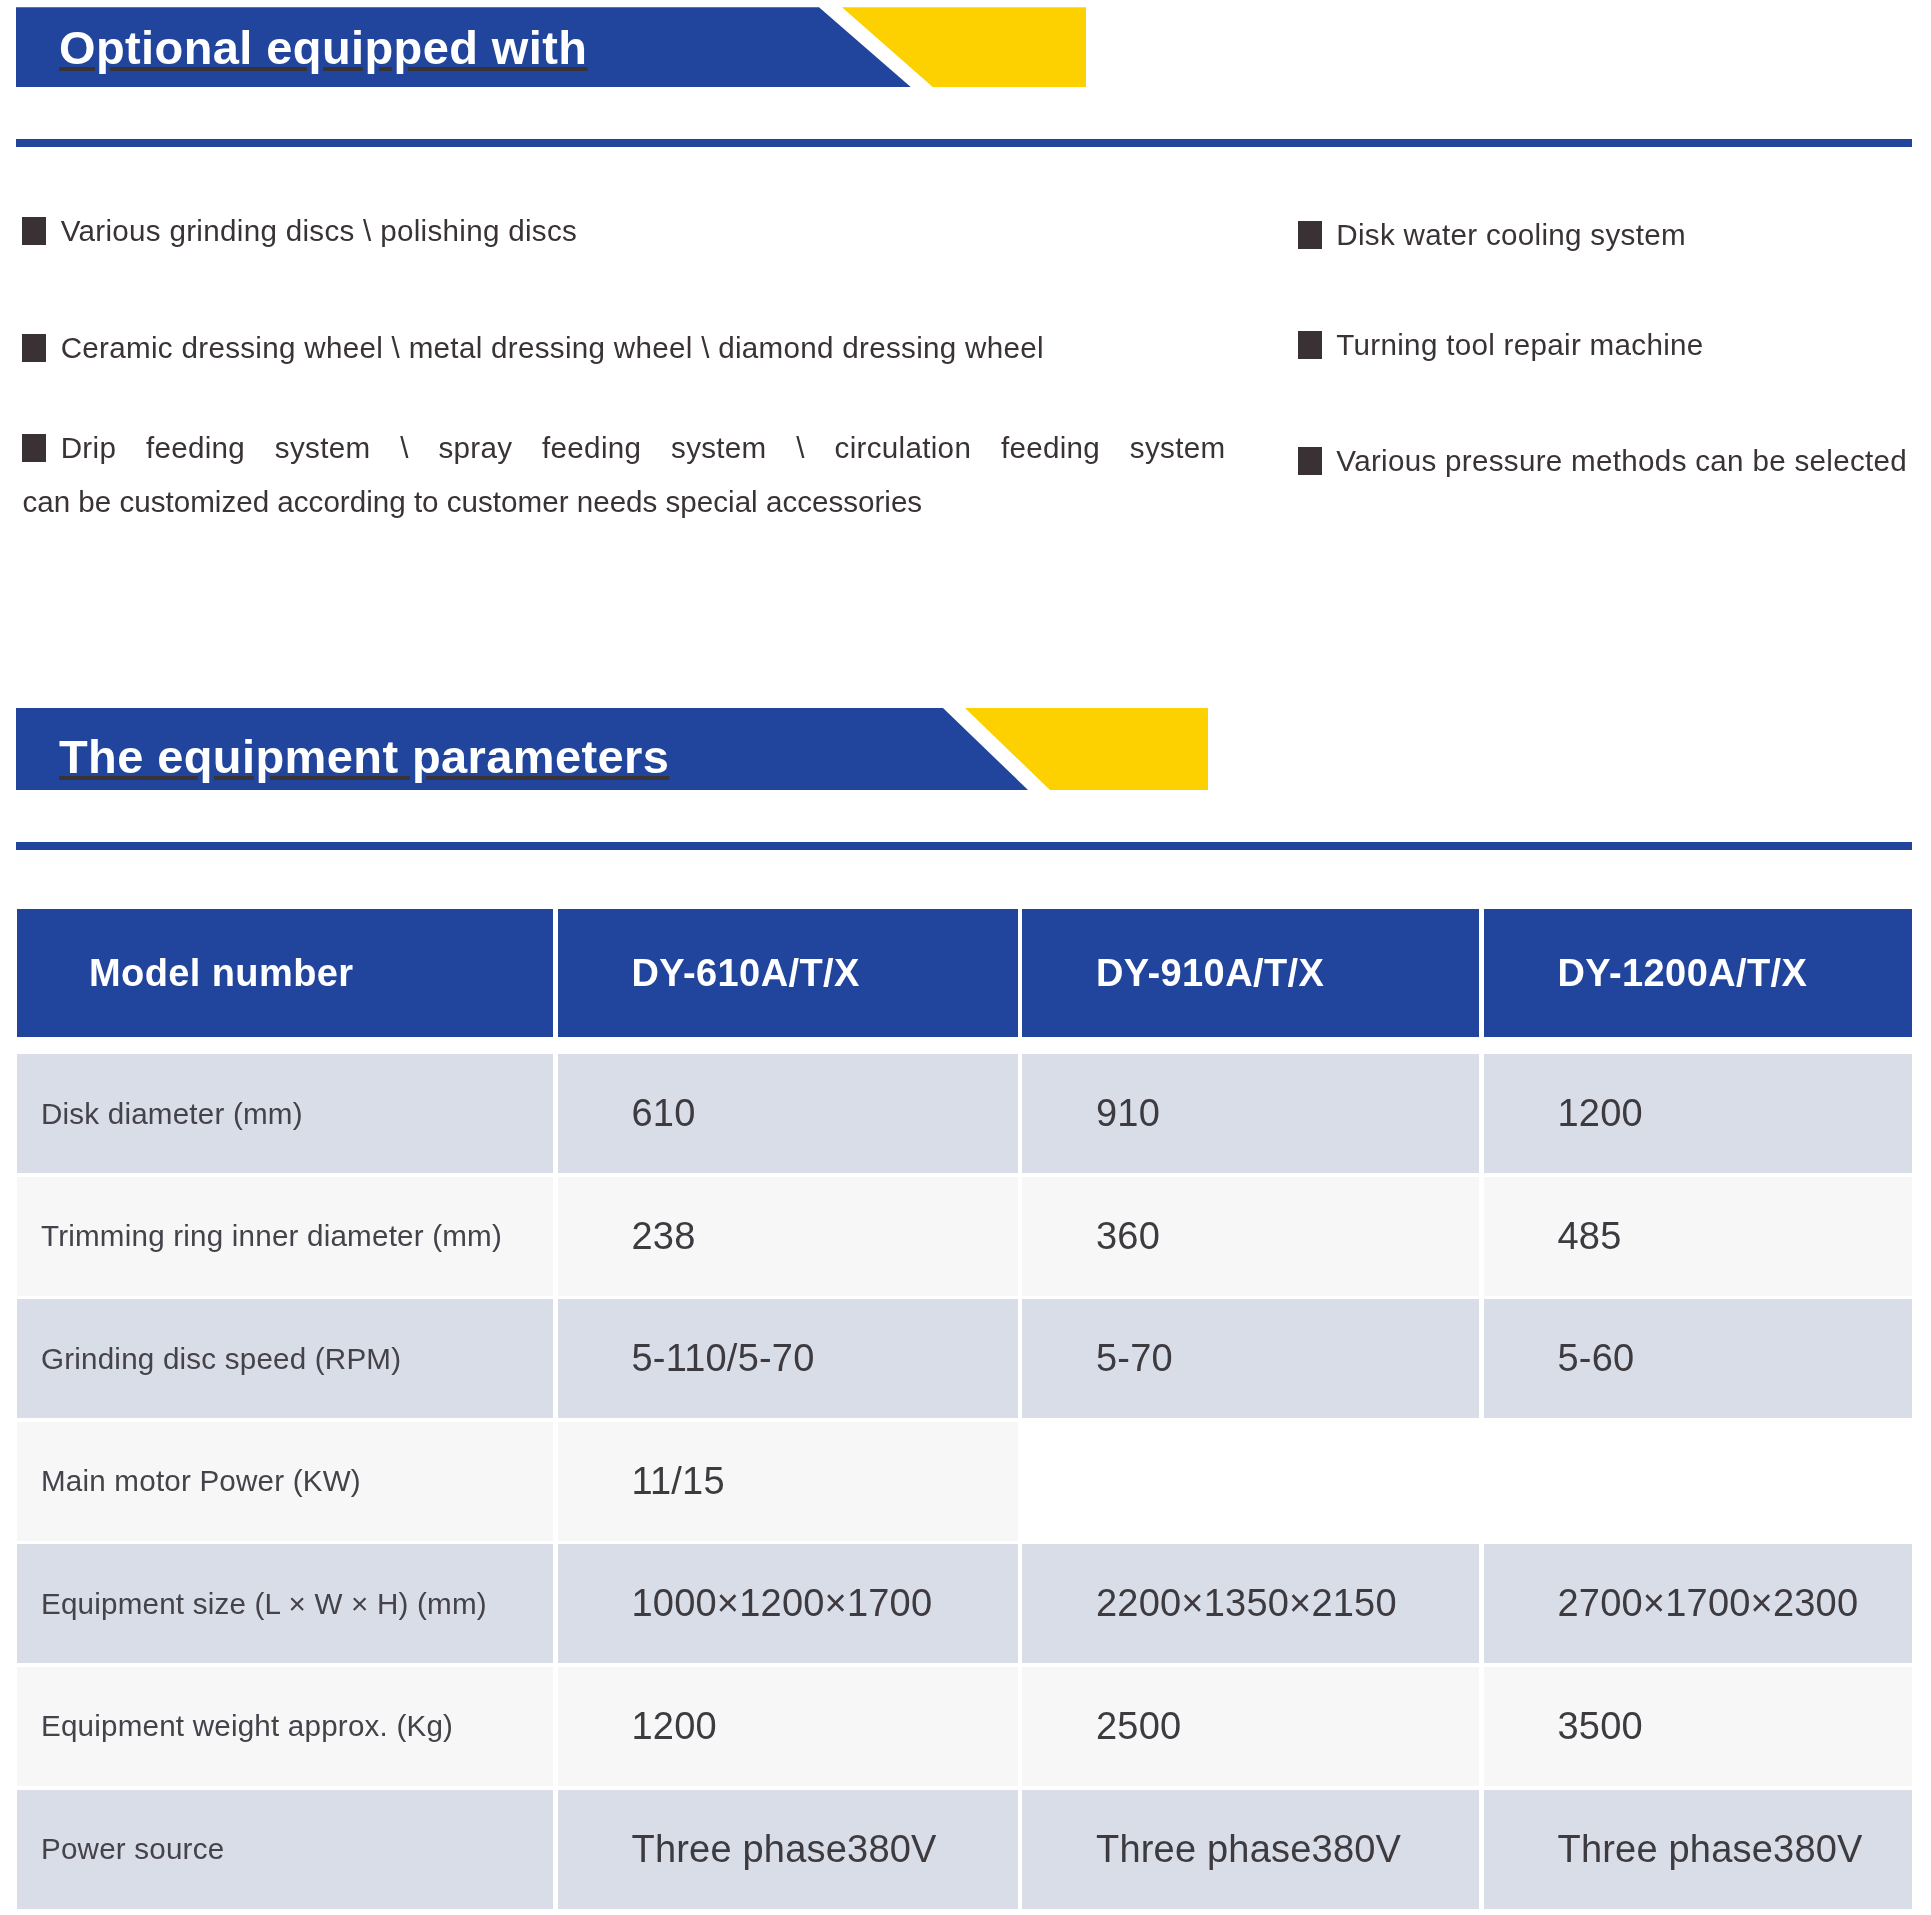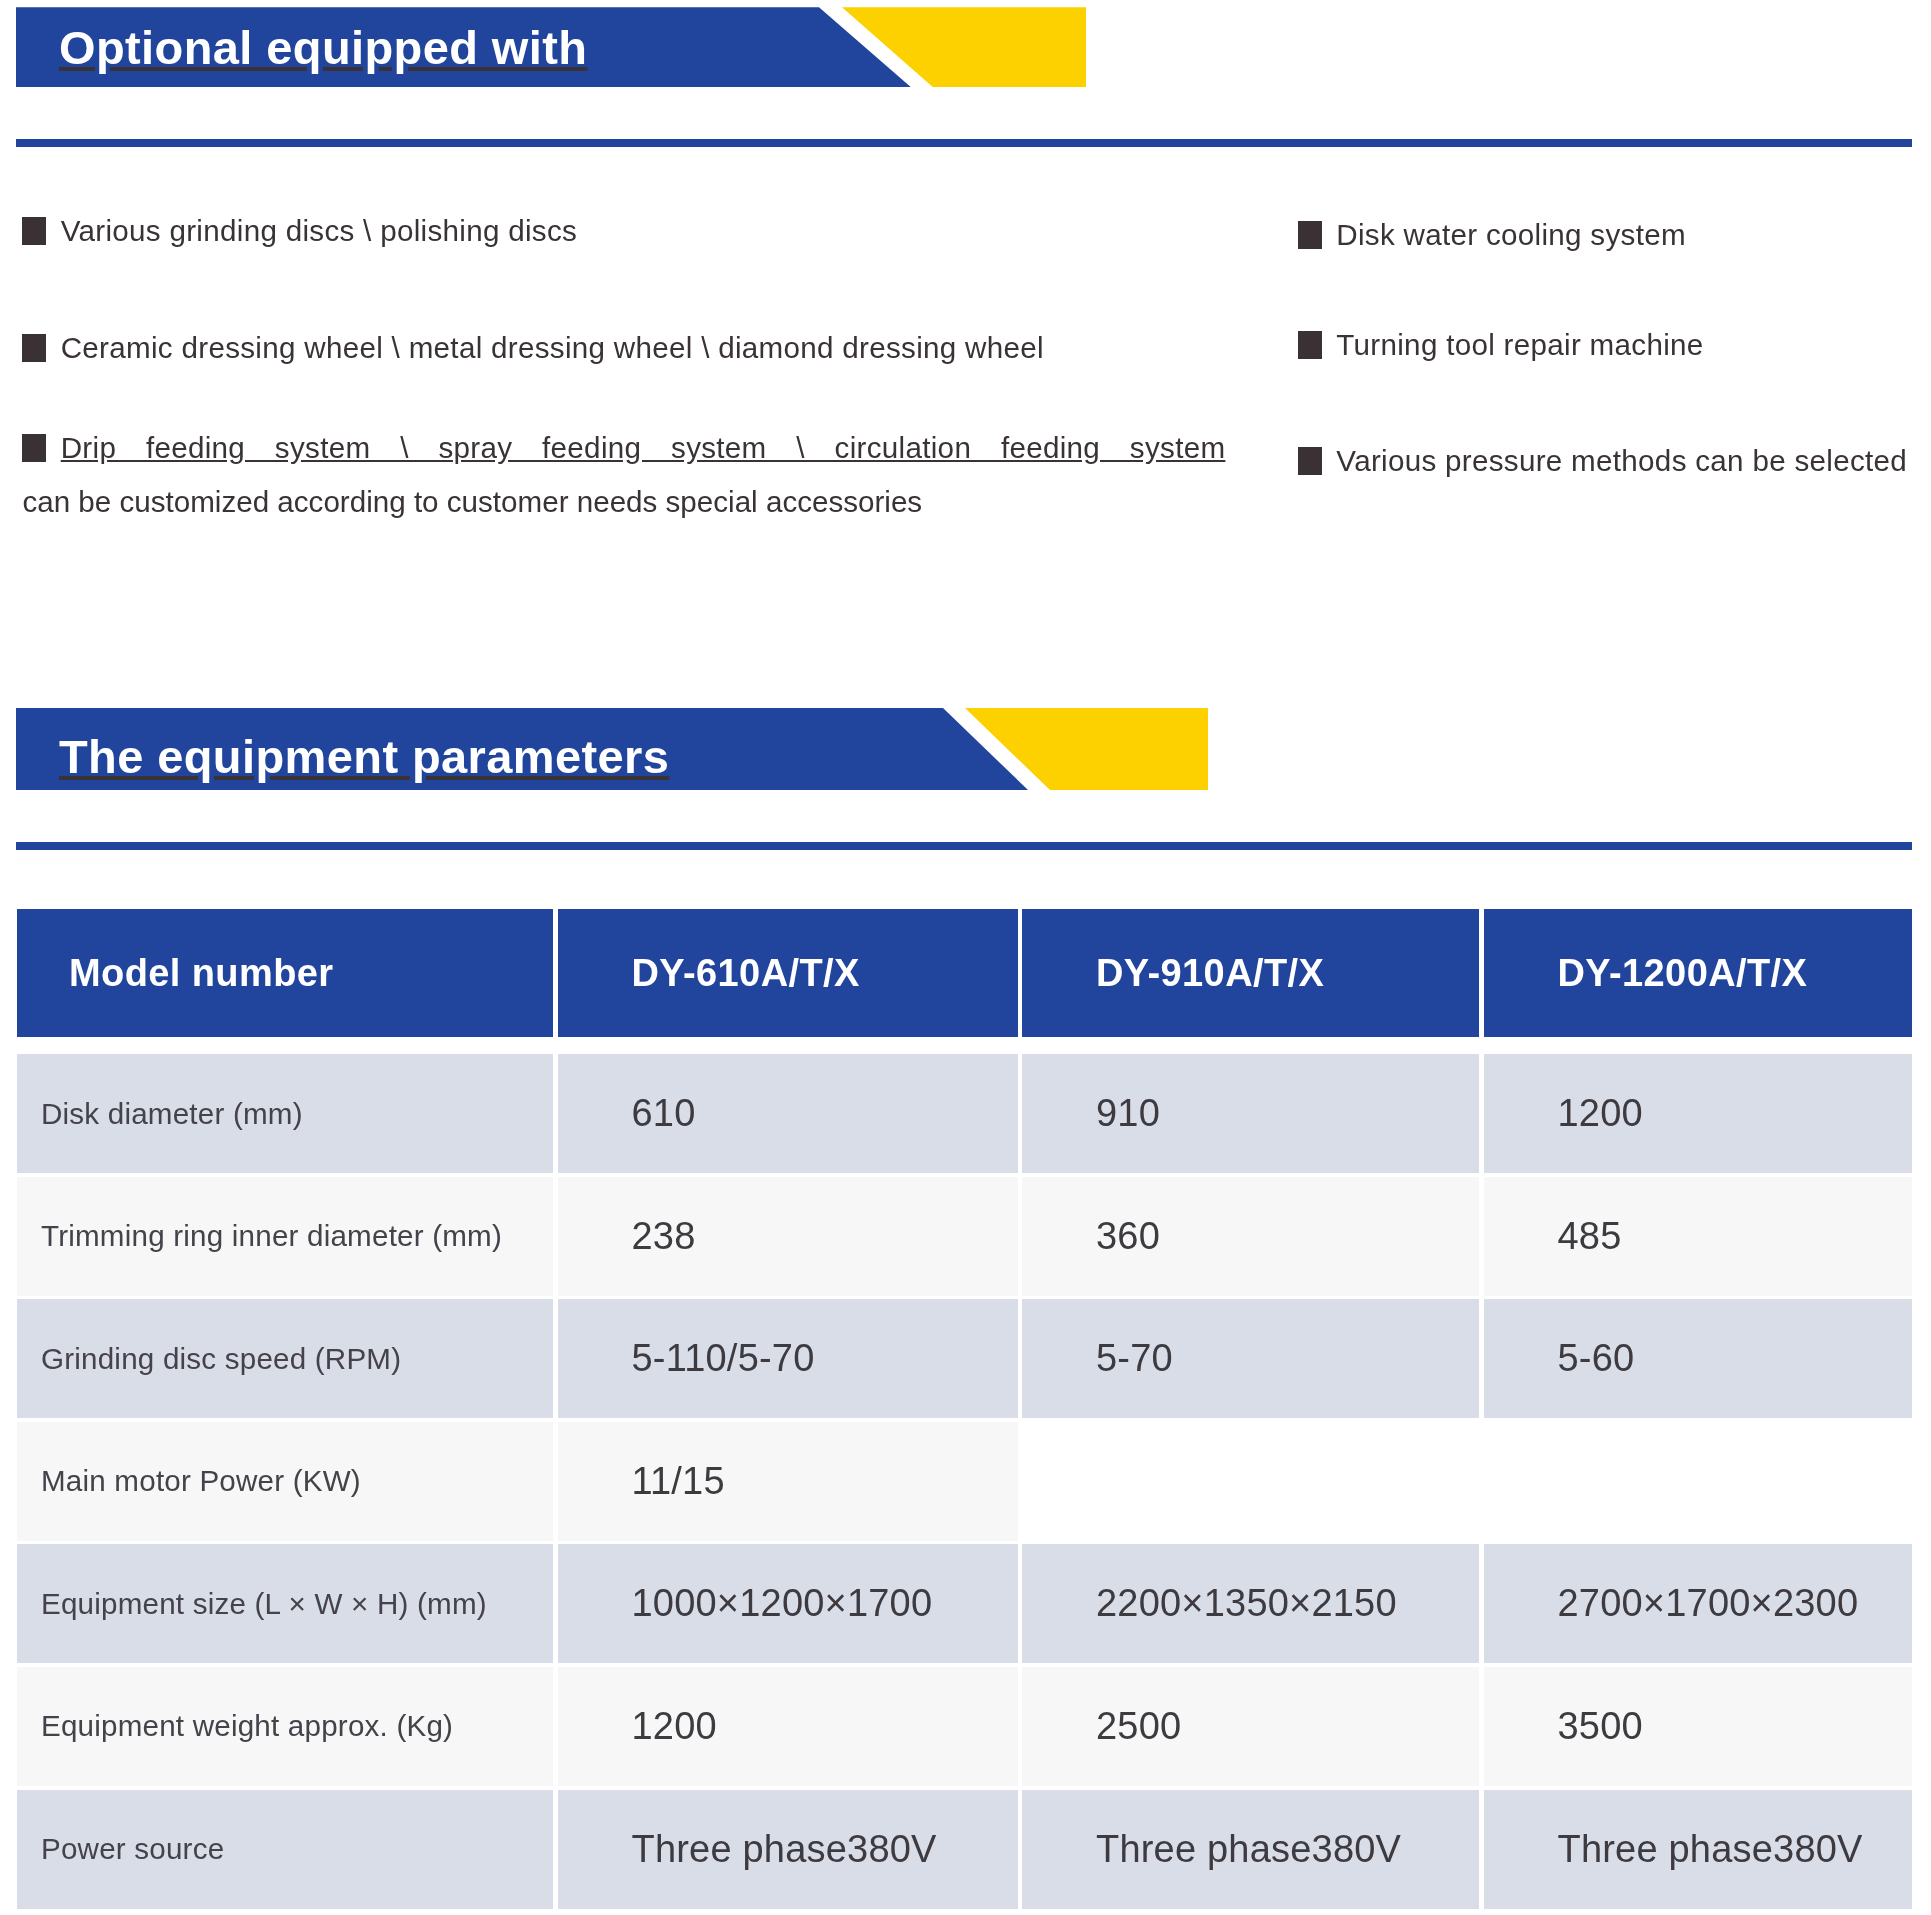--- a/index.html
+++ b/index.html
@@ -28,35 +28,35 @@
   .rule{position:absolute;left:16px;width:1896px;height:8px;background:#21459c;}
   .rule1{top:139px;}
   .rule2{top:842px;}
   
   .bullet{position:absolute;font-size:29.6px;line-height:39px;color:#3a3335;white-space:nowrap;}
   .sq{display:inline-block;width:24px;height:28px;background:#3a3134;margin-right:14.3px;vertical-align:-3.6px;}
   .bullet .bt{letter-spacing:0.3px;}
   .b-l1{left:22.4px;top:211px;}
   .b-l2{left:22.4px;top:328px;}
   .b-l3{left:22.4px;top:428px;width:1203px;white-space:normal;}
-  .b-l3 .jline{text-align:justify;text-align-last:justify;text-decoration:underline;-moz-text-align-last:justify;}
+  .b-l3 .jline{text-align:justify;text-align-last:justify;-moz-text-align-last:justify;}
   .b-l3 .line2{margin-top:15px;text-align:left;white-space:nowrap;}
   .b-r1{left:1298px;top:215px;}
   .b-r2{left:1298px;top:325px;}
   .b-r3{left:1298px;top:441px;}
   
   .ptable{position:absolute;left:17px;top:909px;width:1894px;}
   .trow{display:grid;grid-template-columns:536px 460px 457px 428px;column-gap:4.5px;}
   .thead{height:128px;margin-bottom:17px;}
   .thead .cell{background:#21459c;color:#ffffff;font-weight:bold;font-size:38px;letter-spacing:0.4px;}
   .body-row{height:119px;margin-bottom:3.6px;}
   .body-row:last-child{margin-bottom:0;}
   .cell{display:flex;align-items:center;}
   .cell.first{padding-left:24px;}
-  .thead .cell.first{padding-left:52px;}
+  .thead .cell.first{padding-left:72px;}
   .cell.val{padding-left:74px;}
   .row-light .cell{background:#d8dde8;}
   .row-white .cell{background:#f7f7f7;}
   .label-cell{font-size:29.6px;color:#45424a;letter-spacing:0.2px;}
   .value-cell{font-size:38px;color:#3d3a40;letter-spacing:0.2px;}
 </style>
 </head>
 <body>
 
 <div class="page">

